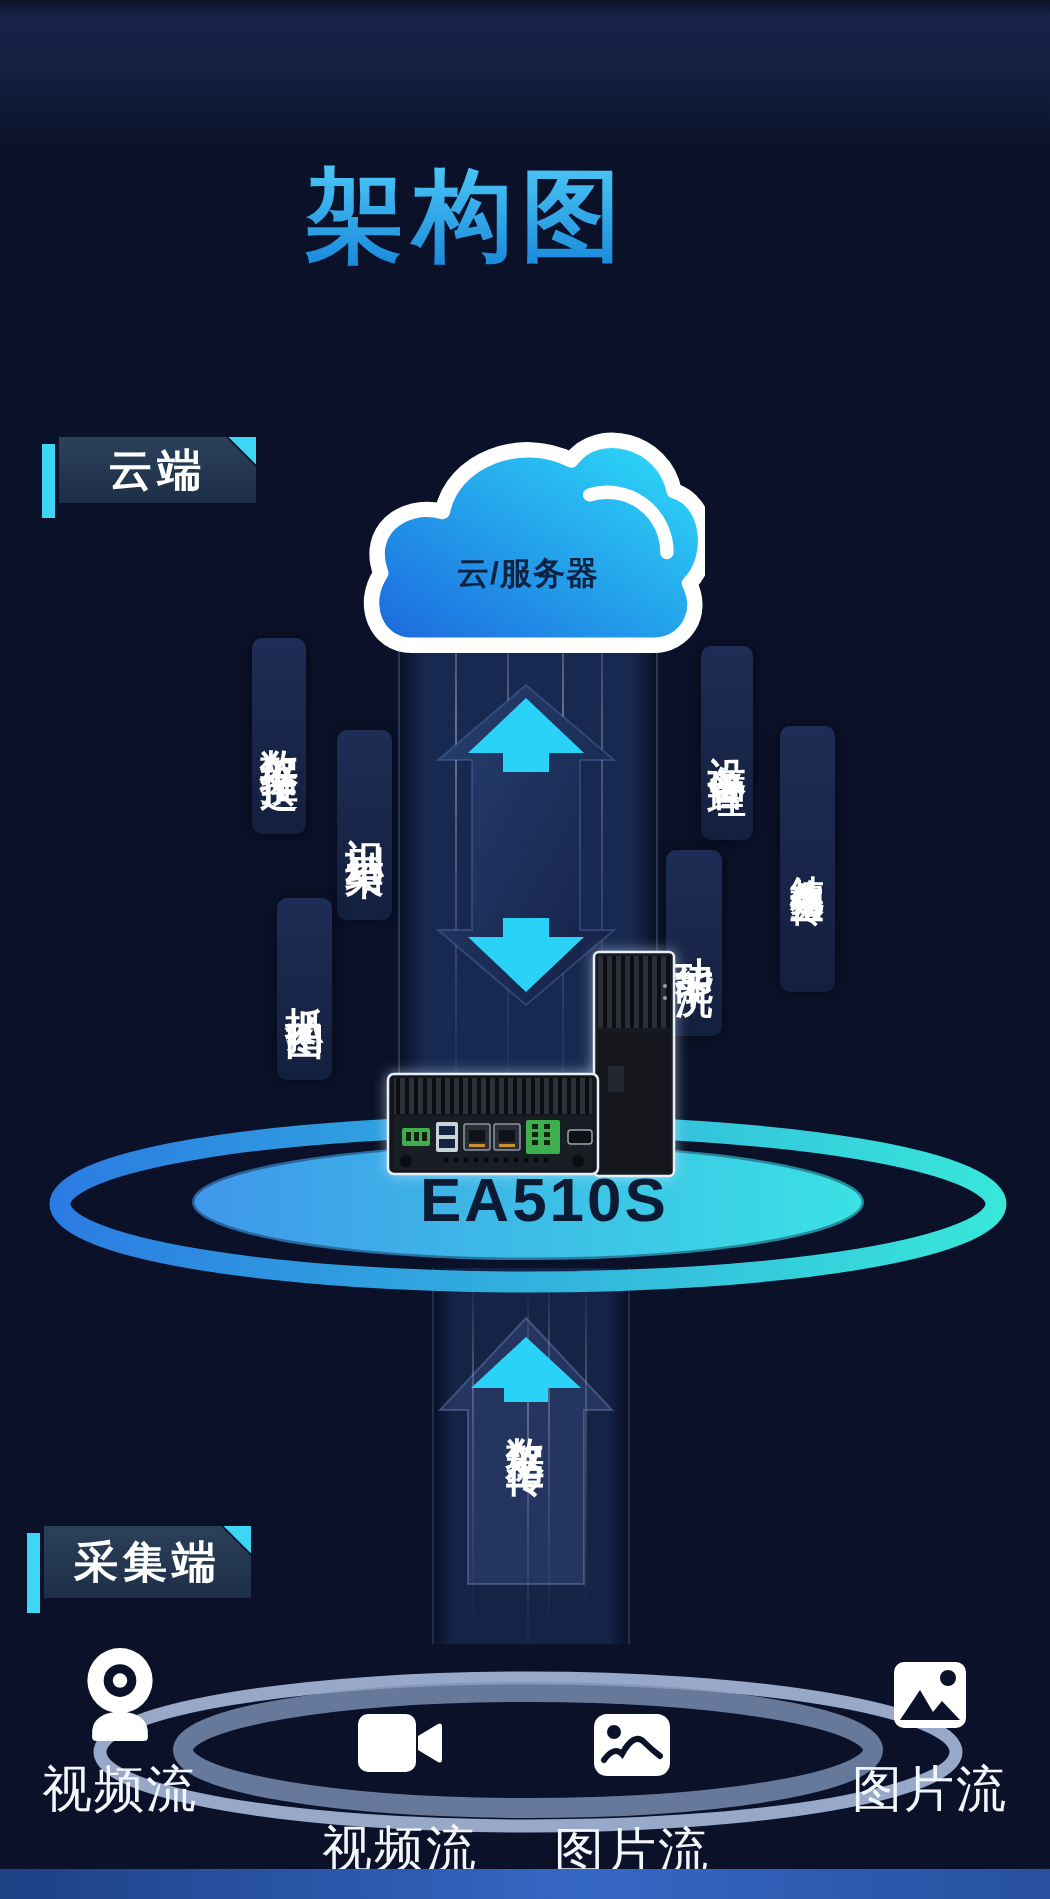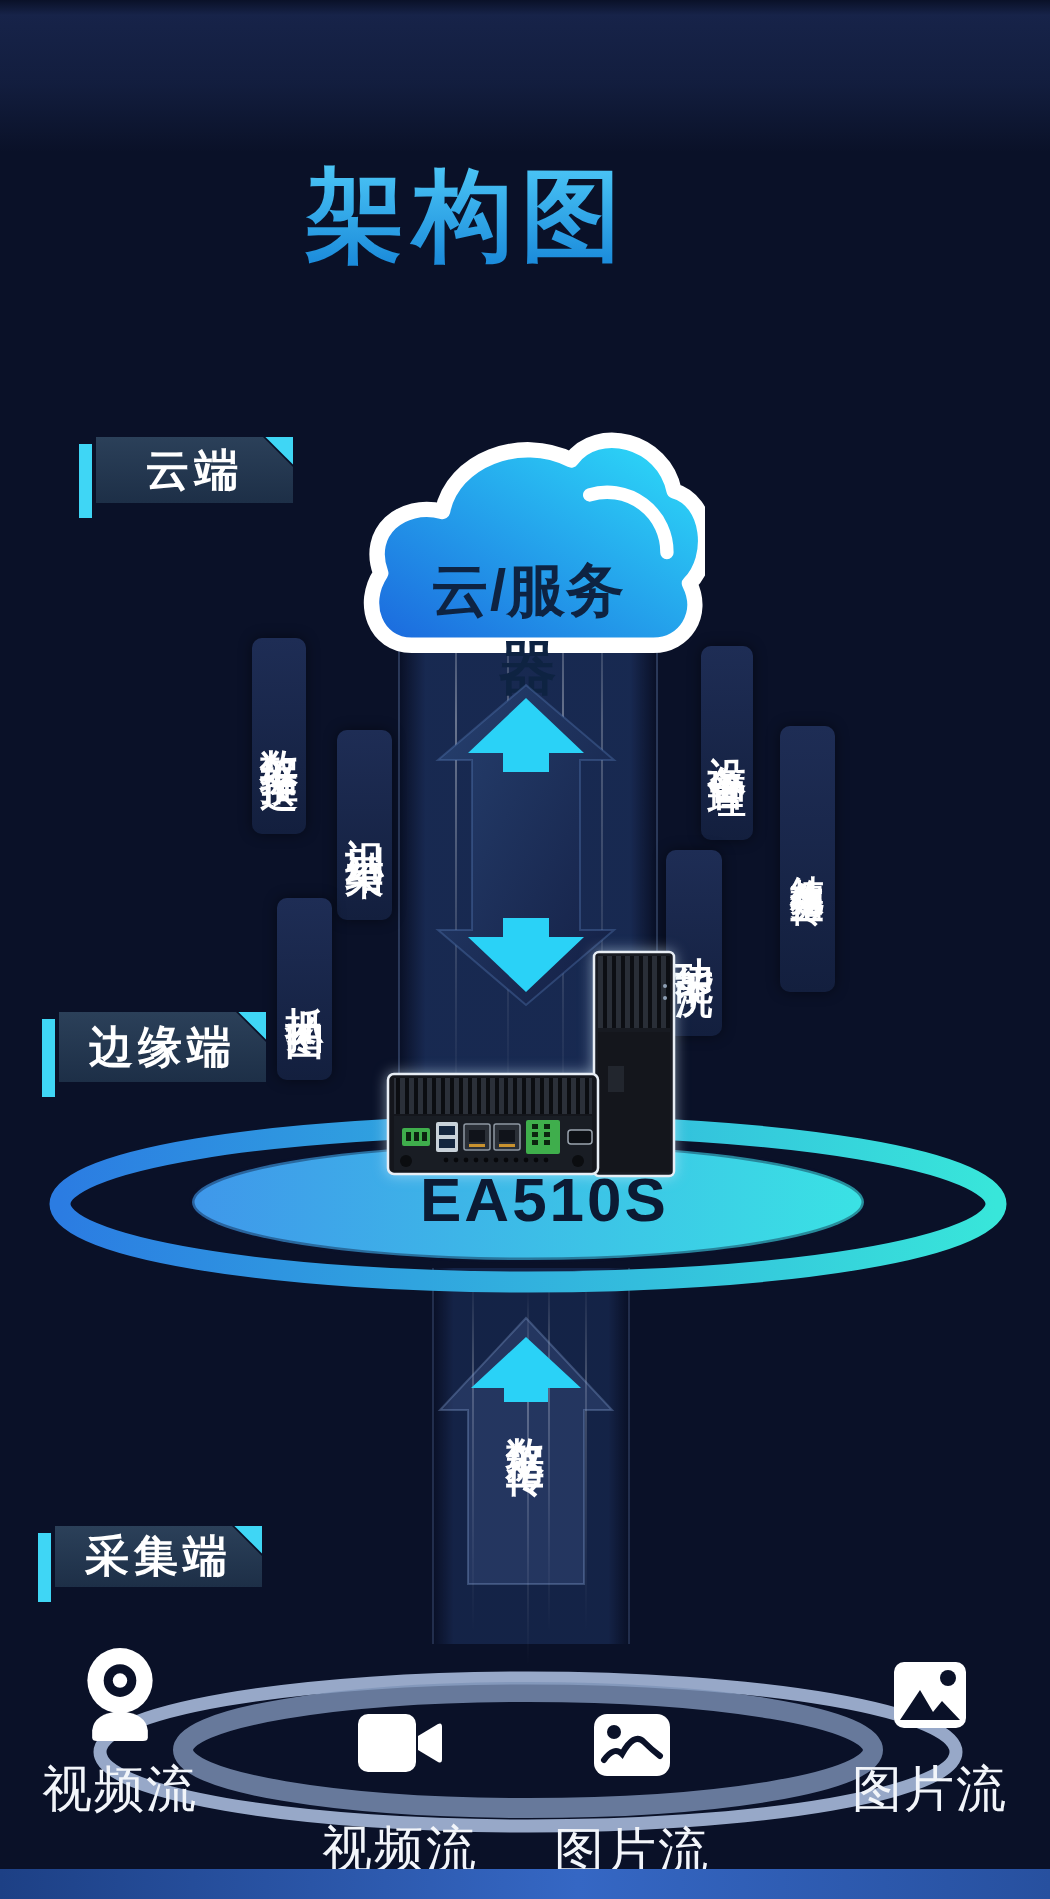--- a/index.html
+++ b/index.html
@@ -30,21 +30,21 @@
     border-left:2px solid rgba(125,158,215,.28);border-right:2px solid rgba(125,158,215,.28);}
   .streak{width:2px;background:linear-gradient(180deg,rgba(255,255,255,0),rgba(255,255,255,.35) 30%,rgba(255,255,255,.08) 80%,rgba(255,255,255,0));}
 
   
   .pill{background:linear-gradient(180deg,#1e2d55,#131f3e);border-radius:10px;
     display:flex;align-items:center;justify-content:center;box-shadow:0 0 14px rgba(0,0,0,.45);}
   .pill span{writing-mode:vertical-rl;text-orientation:upright;color:#fff;font-weight:600;
     font-size:38px;letter-spacing:8px;line-height:1;}
   .pill.small span{font-size:33px;letter-spacing:3px;}
 
-  .cloud-label{color:#0e2342;font-weight:bold;font-size:58px;text-align:center;letter-spacing:1px;}
+  .cloud-label{color:#0e2342;font-weight:bold;font-size:32px;text-align:center;letter-spacing:1px;}
   .upload-text{writing-mode:vertical-rl;text-orientation:upright;color:#fff;font-weight:600;
     font-size:38px;letter-spacing:7px;line-height:1;}
   .device-name{color:#0c1a33;font-weight:bold;font-size:62px;letter-spacing:3px;text-align:center;}
 
   .src-label{color:#f2f5fa;font-size:50px;font-weight:500;text-align:center;letter-spacing:2px;}
   .glow{filter:drop-shadow(0 0 7px rgba(215,238,255,.55));}
 
   .bottom-band{left:0;top:1869px;width:1050px;height:30px;
     background:linear-gradient(90deg,#1d4085,#3567c4 55%,#27509f);}
 </style>
@@ -182,31 +182,26 @@
     </g>
   </svg>
   <div class="abs device-name" style="left:420px;top:1164px;width:214px;">EA510S</div>
 
   <svg class="abs" style="left:430px;top:1312px;" width="192" height="278" viewBox="0 0 192 278">
     <polygon points="96,6 182,98 154,98 154,272 38,272 38,98 10,98" fill="rgba(95,125,185,.22)" stroke="rgba(145,175,225,.3)" stroke-width="2"></polygon>
     <polygon points="96,25 151,76 118,76 118,90 74,90 74,76 41,76" fill="#2ad2f7"></polygon>
   </svg>
   <div class="abs upload-text" style="left:506px;top:1408px;">数据上传</div>
 
-  <div class="abs badge" style="left:42px;top:437px;width:214px;height:66px;margin-left:37px;">
+  <div class="abs badge" style="left:42px;top:437px;width:214px;height:66px;">
     <div class="bar"></div>
     <div class="body">云端</div>
     <div class="corner"></div>
   </div>
-  <div class="abs badge" style="left:42px;top:1012px;width:224px;height:70px;">
-    <div class="bar"></div>
-    <div class="body">边缘端</div>
-    <div class="corner"></div>
-  </div>
-  <div class="abs badge" style="left:38px;top:1526px;width:224px;height:61px;">
+  <div class="abs badge" style="left:27px;top:1526px;width:224px;height:72px;">
     <div class="bar"></div>
     <div class="body">采集端</div>
     <div class="corner"></div>
   </div>
 
   <svg class="abs" style="left:88px;top:1670px;" width="880" height="168" viewBox="0 0 880 168">
     <ellipse cx="440" cy="82" rx="428" ry="74" fill="none" stroke="#9fb1d1" stroke-width="13" opacity=".95"></ellipse>
     <ellipse cx="440" cy="80" rx="345" ry="58" fill="none" stroke="#7e93b8" stroke-width="20" opacity=".8"></ellipse>
   </svg>
 

